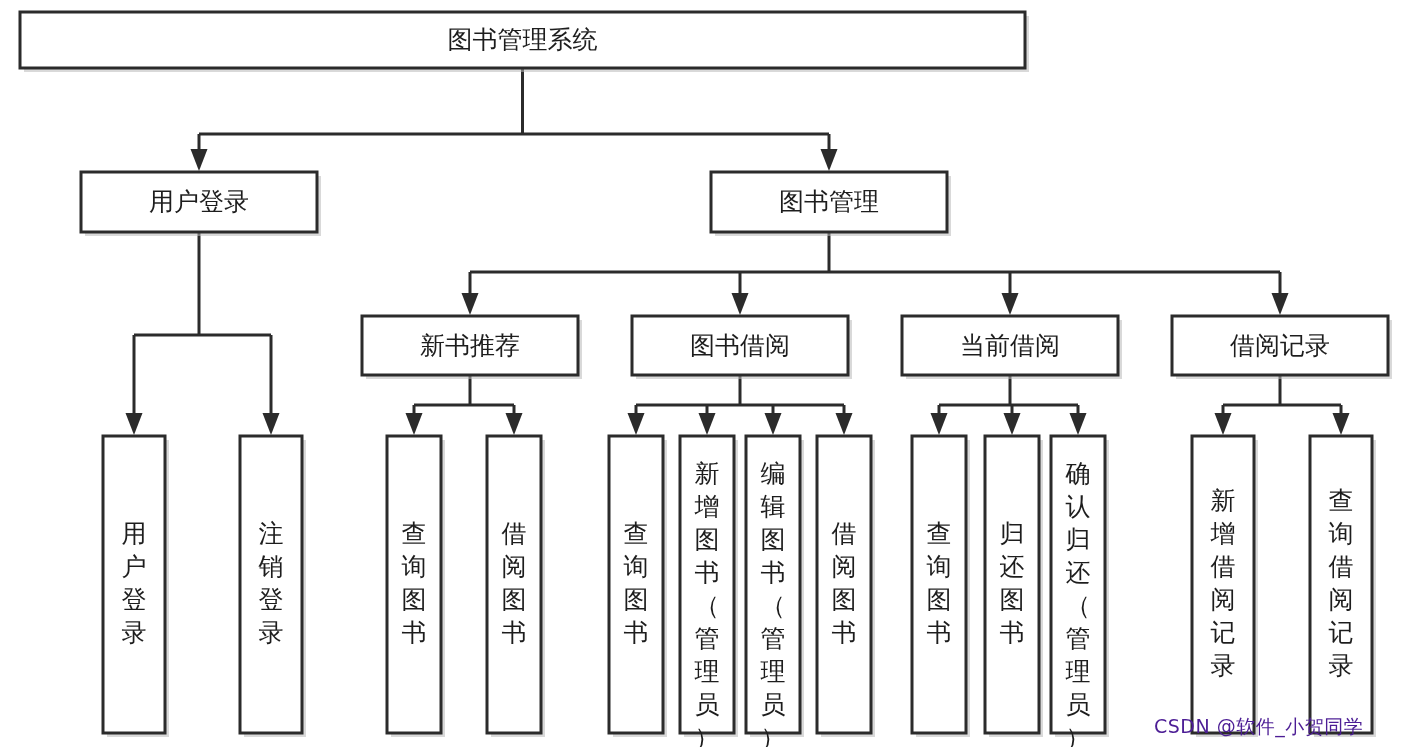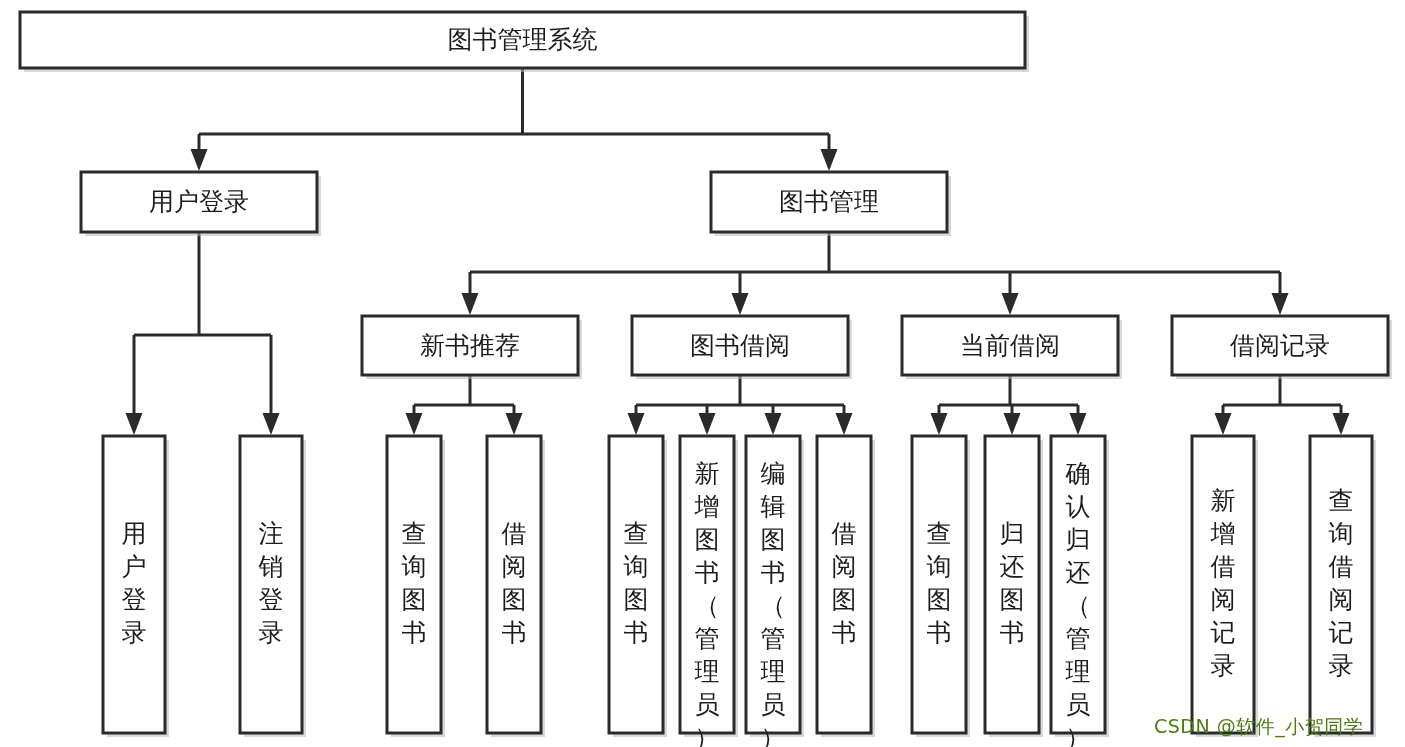--- a/index.html
+++ b/index.html
@@ -59,21 +59,21 @@
     font-size: 25px;
     text-anchor: middle;
     dominant-baseline: middle;
   }
   .watermark {
     position: absolute;
     left: 1154px;
     top: 714px;
     font-family: "DejaVu Sans", "Liberation Sans", sans-serif;
     font-size: 19px;
-    color: #4d7c0f;
+    color: #4c1d95;
     white-space: nowrap;
     letter-spacing: 0.5px;
   }
 </style>
 </head>
 <body>
 
 <div id="diagram-root">
   <svg class="chart-svg" id="chart-svg" viewBox="0 0 1405 747">
       <g>

